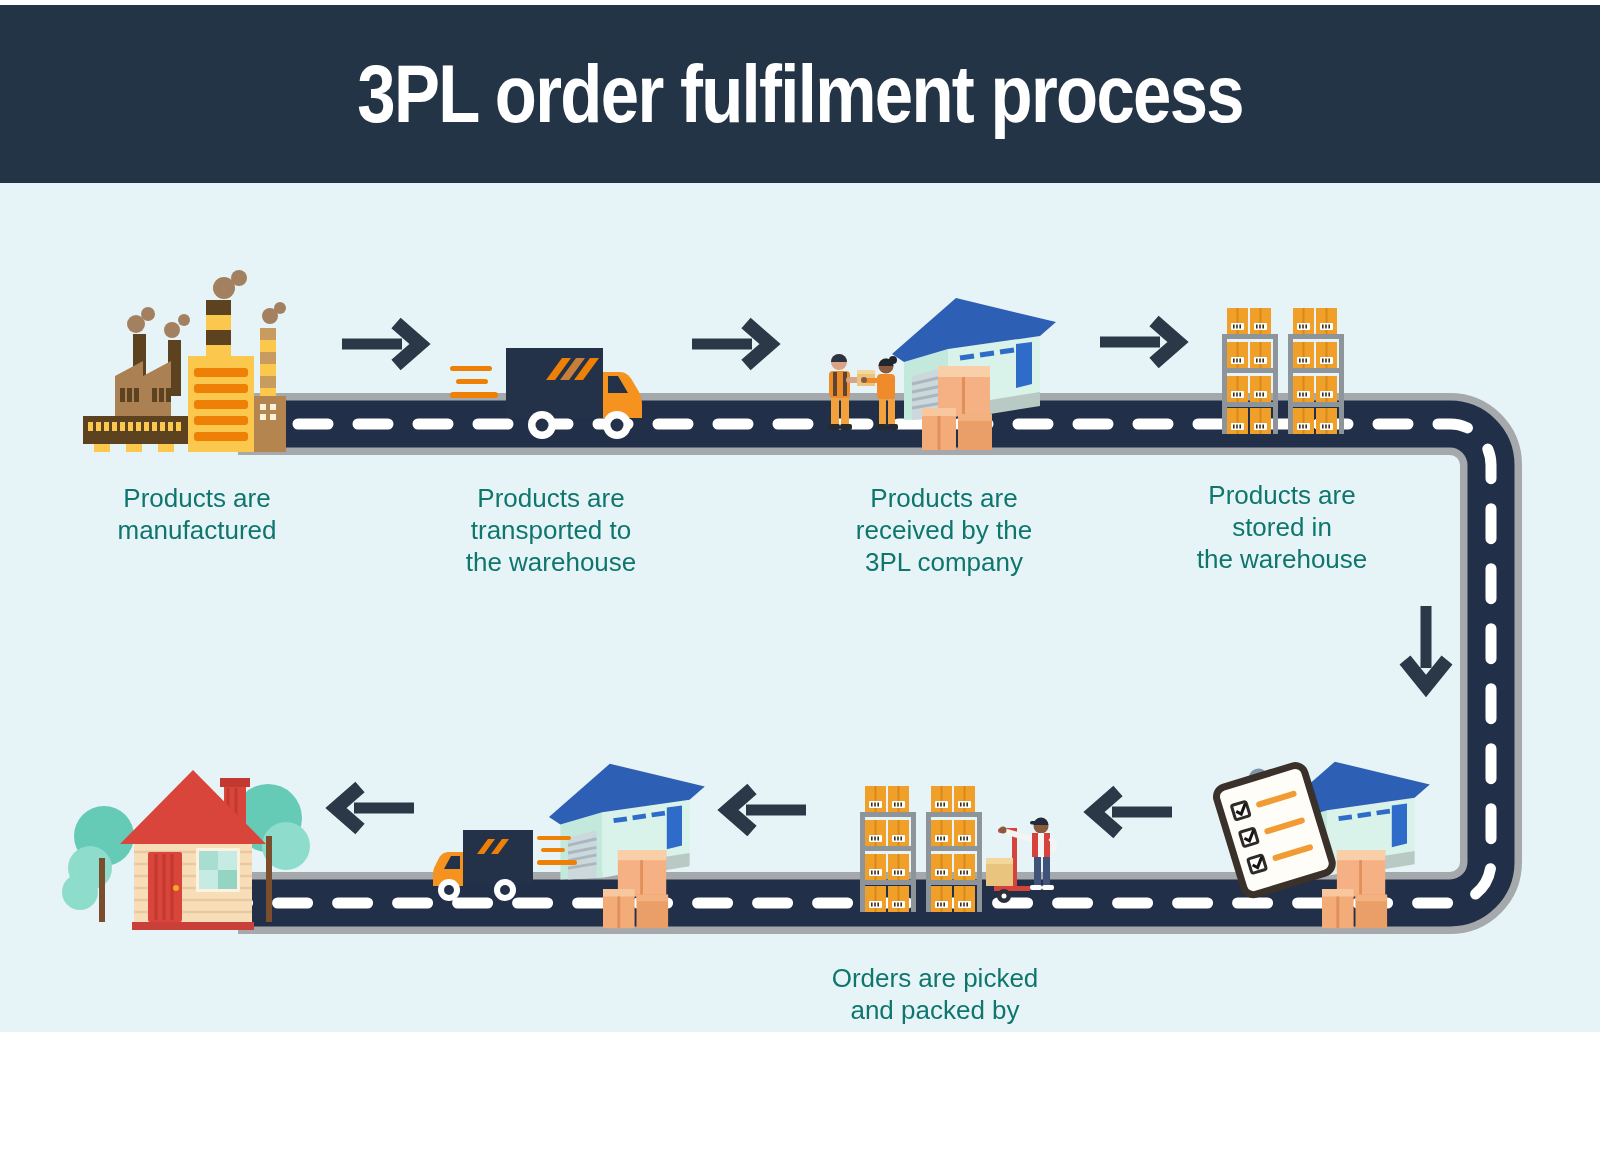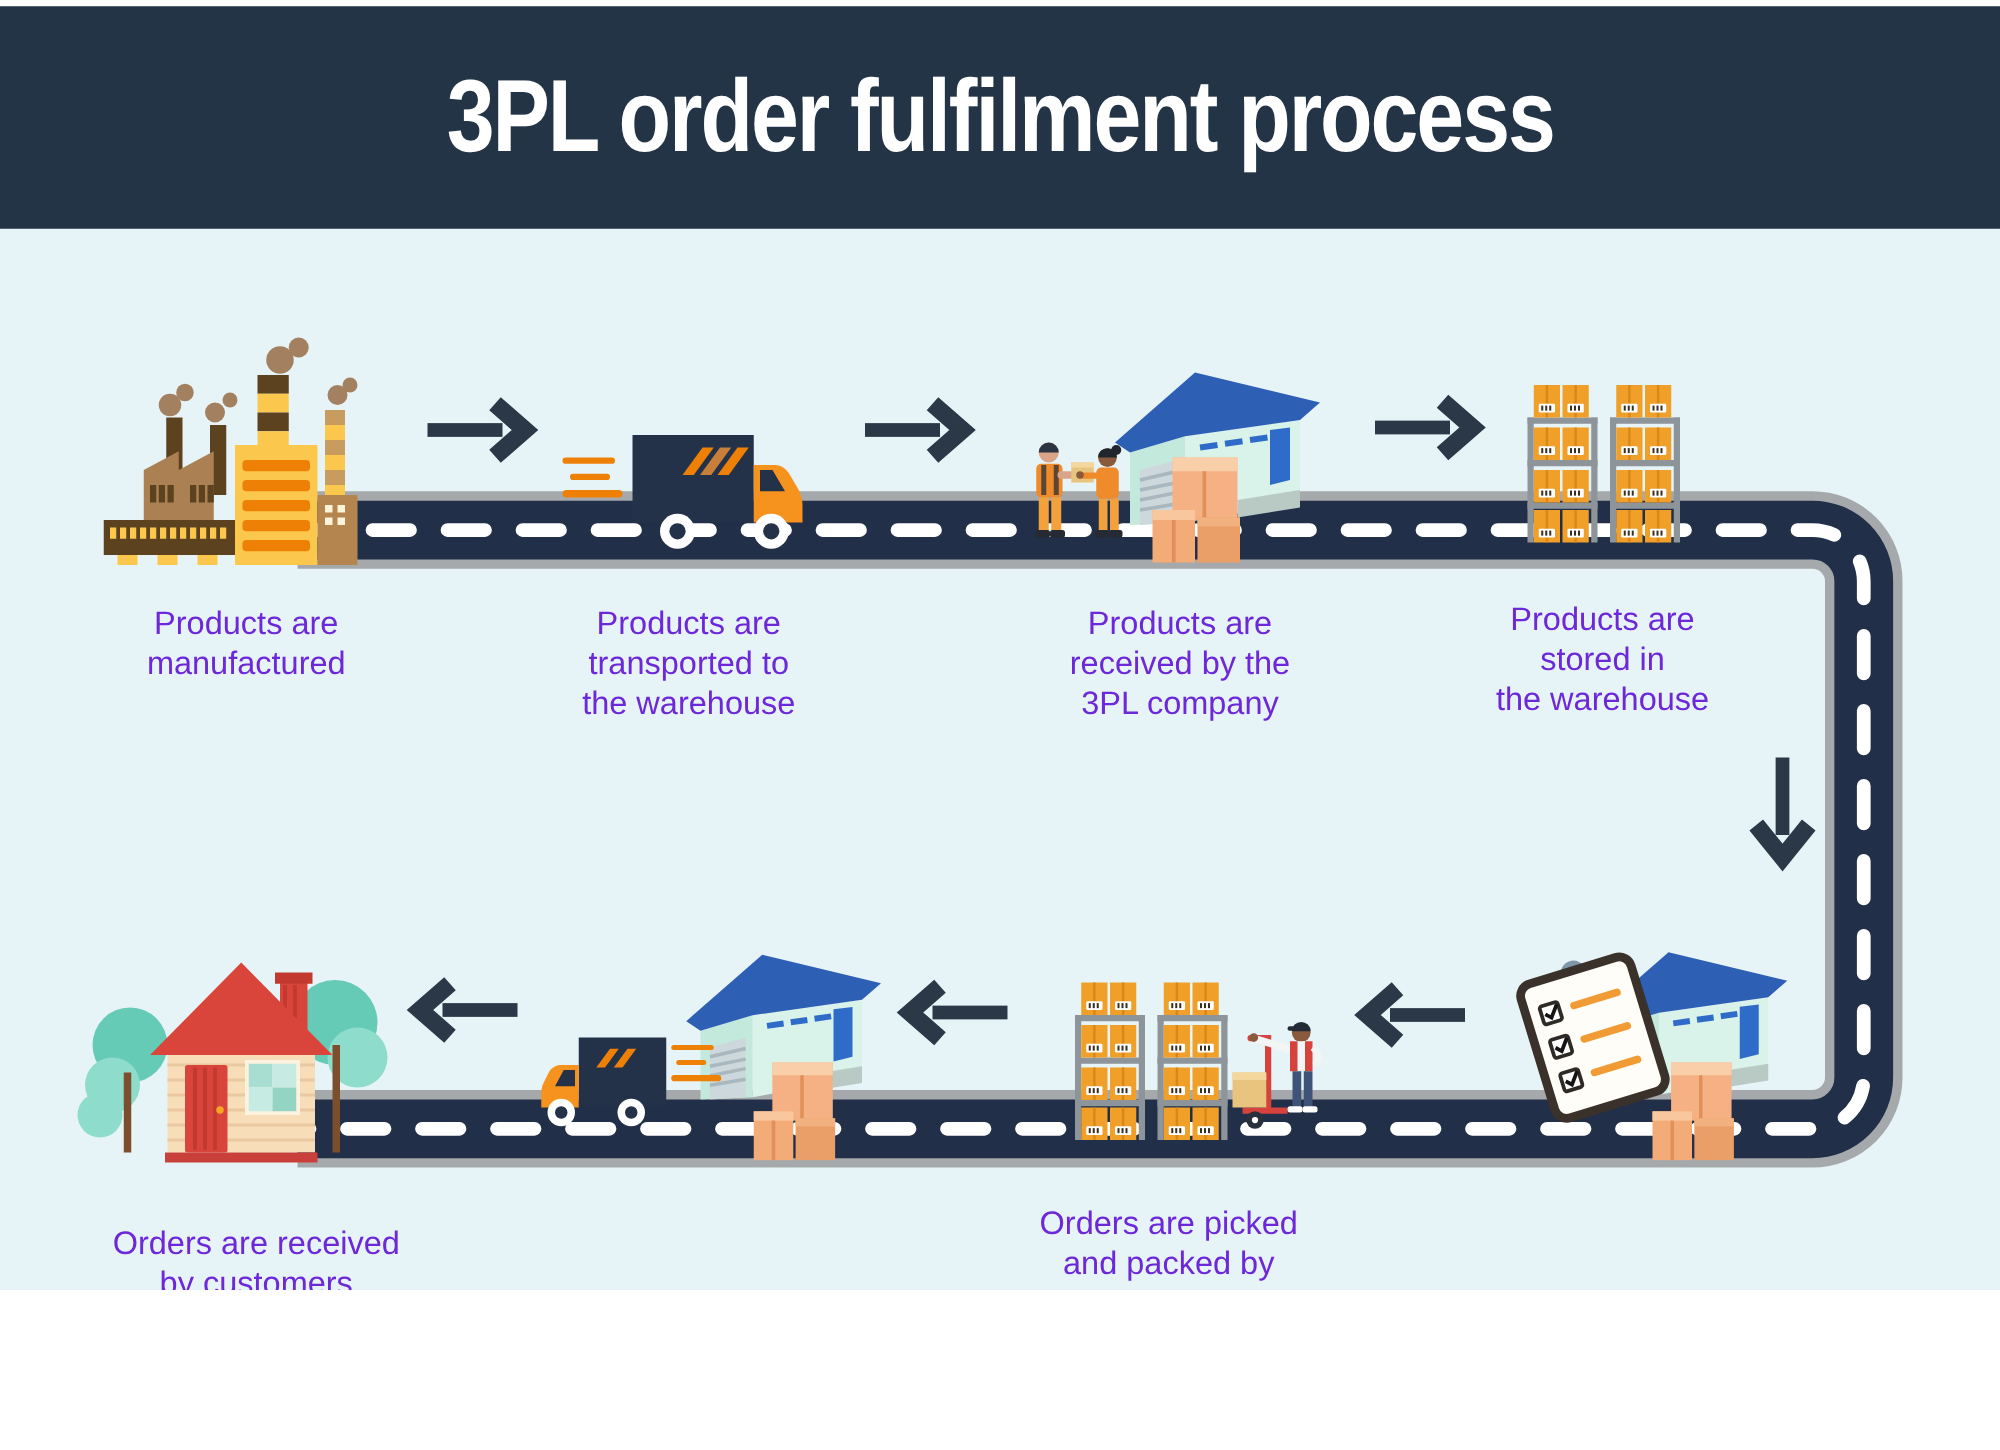--- a/index.html
+++ b/index.html
@@ -4,21 +4,21 @@
 <style>
   html,body{margin:0;padding:0;background:#ffffff;}
   .stage{position:relative;width:1600px;height:1032px;background:#e7f4f7;overflow:hidden;
          font-family:"Liberation Sans", sans-serif;}
   .topline{position:absolute;left:0;top:0;width:1600px;height:5px;background:#ffffff;}
   .header{position:absolute;left:0;top:5px;width:1600px;height:178px;background:#243447;
           display:flex;align-items:center;justify-content:center;}
   .title{color:#ffffff;font-weight:bold;font-size:82px;letter-spacing:-2px;margin:0;
          transform:scaleX(0.84);transform-origin:center;white-space:nowrap;}
   .abs{position:absolute;}
-  .label{position:absolute;width:340px;text-align:center;color:#6d28d9;
+  .label{position:absolute;width:340px;text-align:center;color:#0f766e;
          font-size:26px;line-height:32px;font-weight:500;white-space:pre-line;}
   svg{display:block;overflow:visible;}
 </style>
 </head>
 <body>
 
 <div class="stage">
 
   <div class="topline"></div>
 
@@ -345,16 +345,14 @@
 the warehouse</div>
   <div class="label" style="left:774px;top:482px">Products are
 received by the
 3PL company</div>
   <div class="label" style="left:1112px;top:479px">Products are
 stored in
 the warehouse</div>
   <div class="label" style="left:765px;top:962px">Orders are picked
 and packed by
 the 3PL company</div>
-  <div class="label" style="left:35px;top:978px">Orders are received
-by customers</div>
 
 </div>
 
 </body></html>

